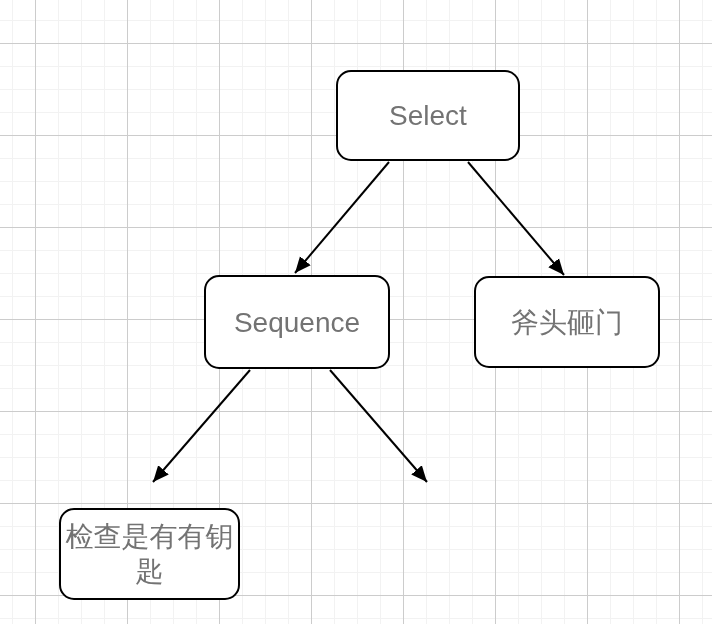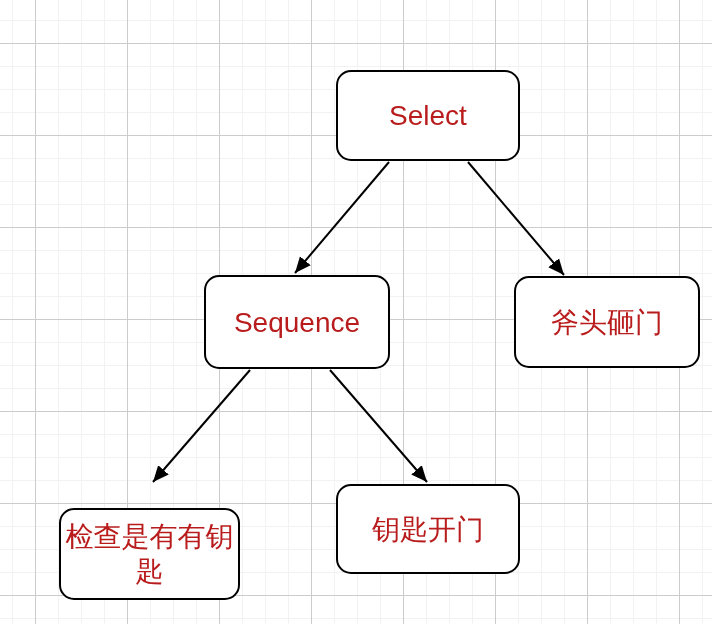--- a/index.html
+++ b/index.html
@@ -41,21 +41,21 @@
   .node {
     position: absolute;
     box-sizing: border-box;
     background: #ffffff;
     border: 2px solid #000000;
     border-radius: 15px;
     display: flex;
     align-items: center;
     justify-content: center;
     text-align: center;
-    color: #b91c1c;
+    color: #737373;
     font-size: 28px;
     cursor: default;
   }
   .node-label {
     display: block;
     white-space: pre-line;
     line-height: 35px;
     padding: 0 2px;
   }
 </style>
@@ -77,26 +77,23 @@
   </svg>
 
   <div class="node" style="left:336px; top:70px; width:184px; height:91px;">
     <span class="node-label">Select</span>
   </div>
 
   <div class="node" style="left:204px; top:275px; width:186px; height:94px;">
     <span class="node-label">Sequence</span>
   </div>
 
-  <div class="node" style="left:474px; top:276px; width:186px; height:92px;margin-left:40px;">
+  <div class="node" style="left:474px; top:276px; width:186px; height:92px;">
     <span class="node-label">斧头砸门</span>
   </div>
 
   <div class="node" style="left:59px; top:508px; width:181px; height:92px;">
     <span class="node-label">检查是有有钥
 匙</span>
   </div>
 
-  <div class="node" style="left:336px; top:484px; width:184px; height:90px;">
-    <span class="node-label">钥匙开门</span>
-  </div>
 
 </div>
 
 </body></html>

